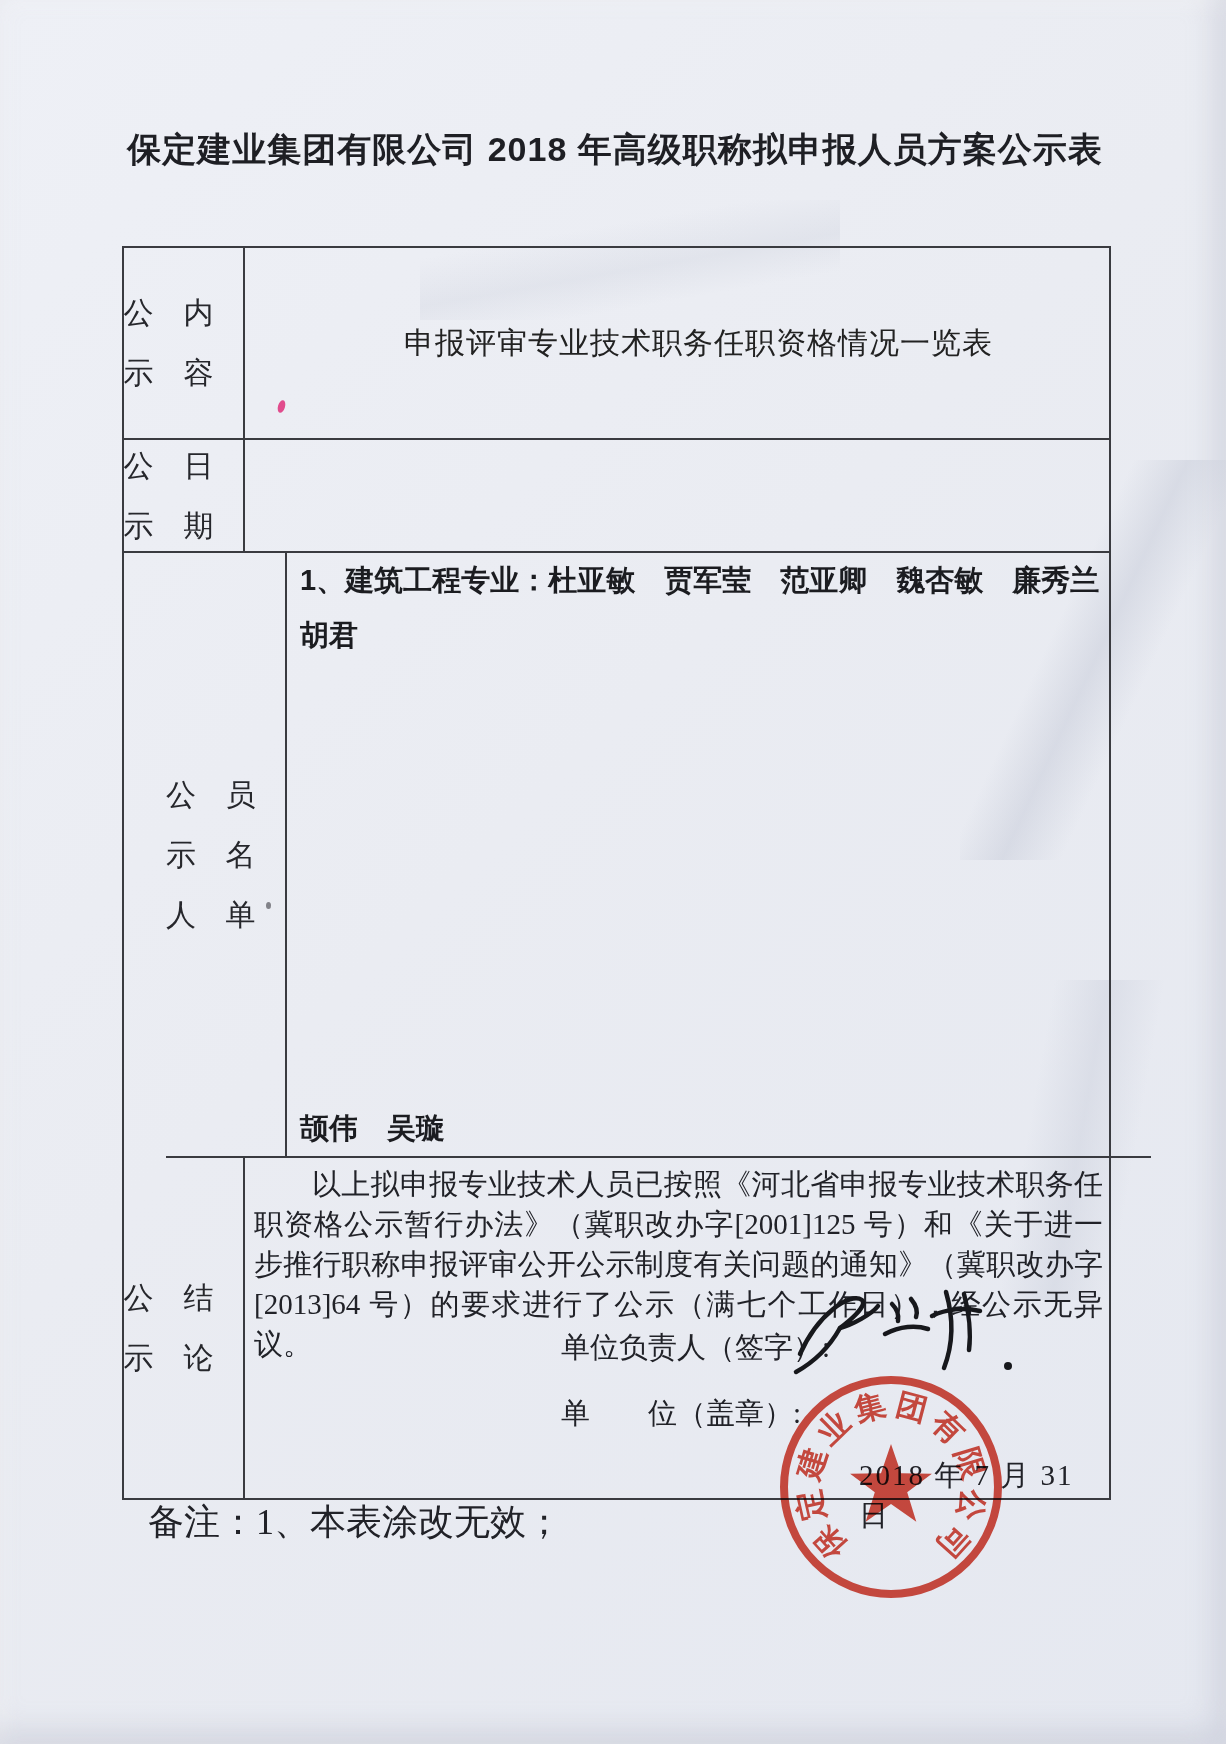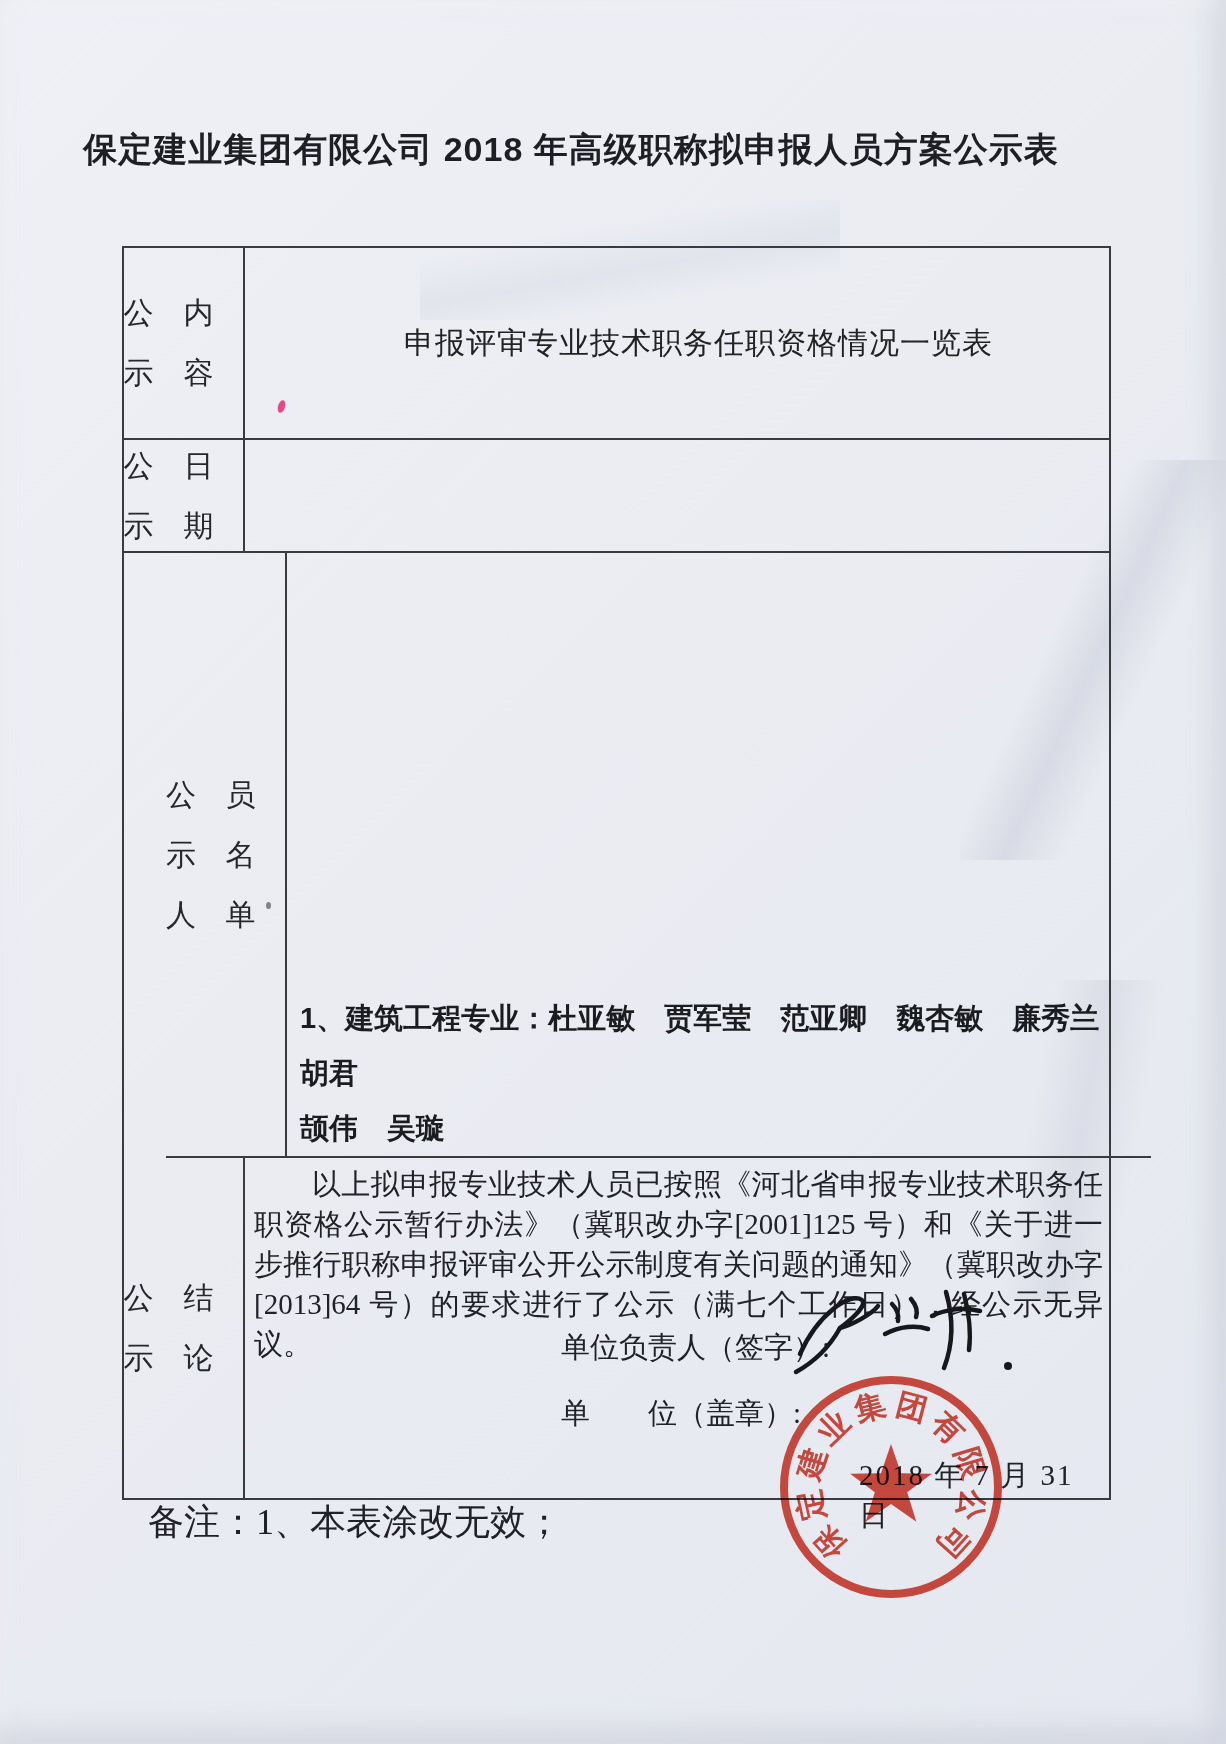--- a/index.html
+++ b/index.html
@@ -16,23 +16,23 @@
   }
   .crease{position:absolute;pointer-events:none;}
   .crease1{left:960px;top:460px;width:270px;height:400px;
     background:linear-gradient(115deg,transparent 38%,rgba(176,182,200,.30) 50%,transparent 63%);}
   .crease2{left:930px;top:980px;width:300px;height:320px;
     background:linear-gradient(100deg,transparent 35%,rgba(176,182,200,.24) 50%,transparent 66%);}
   .crease3{left:420px;top:200px;width:420px;height:120px;
     background:linear-gradient(170deg,transparent 30%,rgba(180,186,202,.18) 55%,transparent 75%);}
 
   .doc-title{
-    position:absolute;left:0;top:127px;width:1142px;
+    position:absolute;left:12px;top:127px;width:1142px;
     text-align:center;font-family:"Liberation Sans", sans-serif;
-    font-weight:700;font-size:34px;letter-spacing:1px;color:#1e1f24;
+    font-weight:700;font-size:34px;letter-spacing:1px;color:#1e1f24;padding-left:32px;
   }
 
   .notice-table{
     position:absolute;left:122px;top:246px;width:985px;height:1250px;
     border:2px solid #3a3b40;
   }
   .t-row{position:absolute;left:0;width:985px;display:flex;}
   .t-row.bb{border-bottom:2px solid #3a3b40;}
   .row-1{top:0;height:190px;}
   .row-2{top:192px;height:111px;}
@@ -43,21 +43,21 @@
     display:flex;flex-direction:row;justify-content:center;align-items:center;
     font-size:30px;line-height:60px;color:#26272c;
   }
   .content-cell{flex:1;position:relative;}
   .center-text{
     display:flex;align-items:center;justify-content:center;height:100%;
     font-size:30px;letter-spacing:1px;color:#222;margin-left:43px;
   }
   .row-1 .center-text{padding-bottom:58px;}
   .names-block{
-    display:flex;flex-direction:column;justify-content:flex-end;height:100%;
+    display:flex;flex-direction:column;justify-content:space-between;height:100%;
     padding-left:13px;font-family:"Liberation Sans", sans-serif;
     font-weight:700;font-size:29px;line-height:55px;color:#1b1c20;
   }
   .concl-para{
     position:absolute;top:6px;left:9px;right:6px;
     font-size:29px;line-height:40px;text-indent:2em;text-align:justify;color:#212228;
   }
   .sig-label{position:absolute;left:316px;top:170px;font-size:29px;color:#212228;}
   .unit-label{position:absolute;left:316px;top:236px;font-size:29px;color:#212228;}
   .seal-date{position:absolute;left:614px;top:298px;font-size:29px;letter-spacing:2px;color:#212228;}

